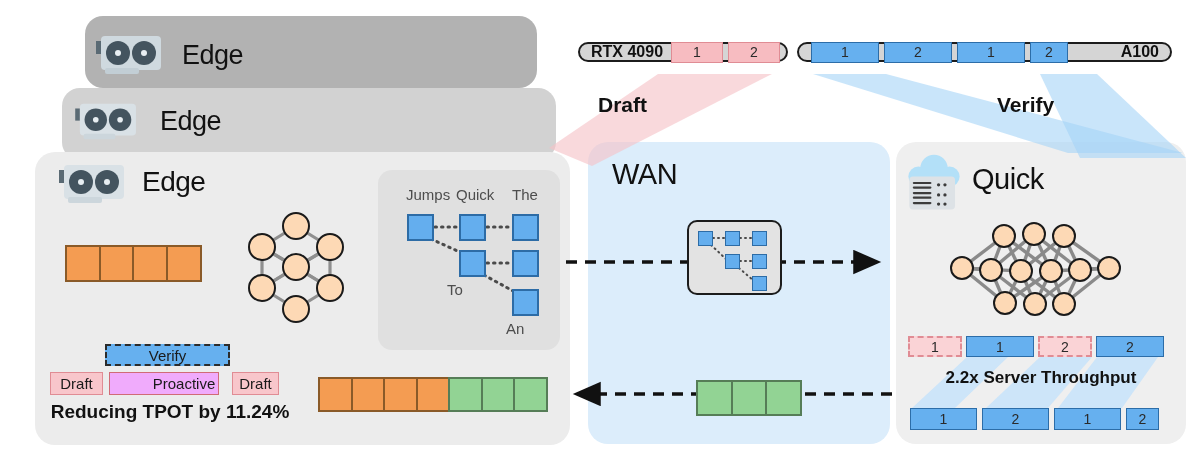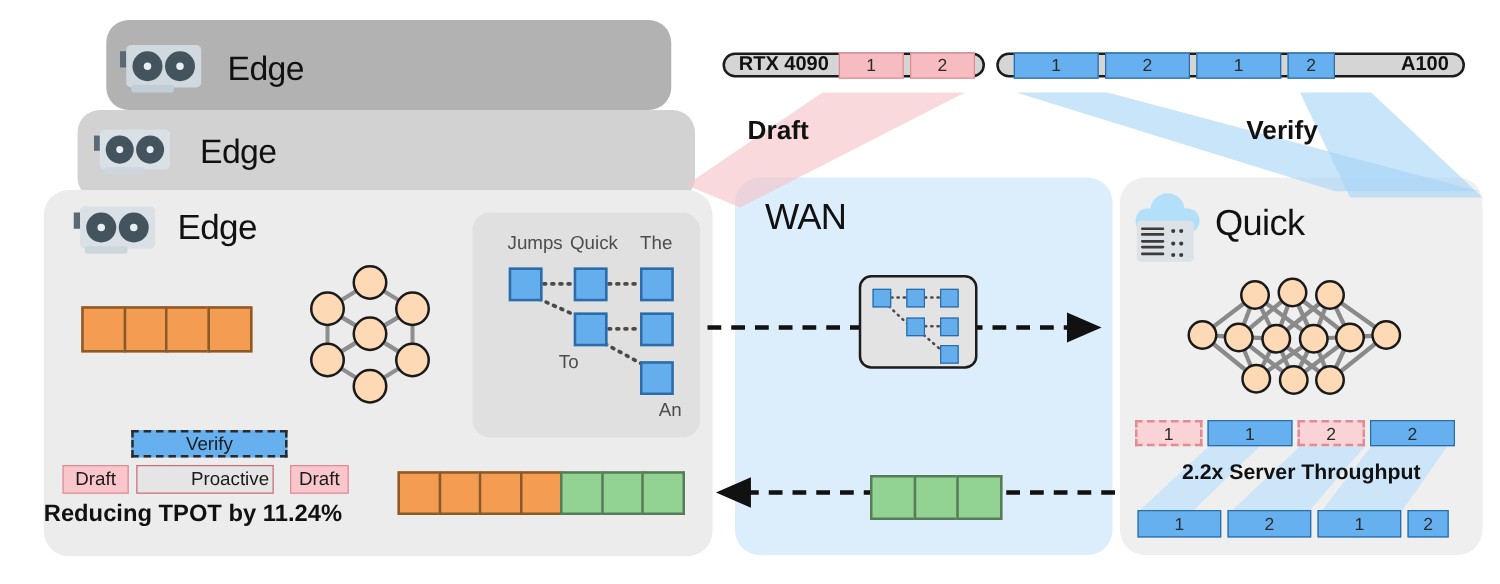--- a/index.html
+++ b/index.html
@@ -46,23 +46,23 @@
   .ctx-caption{left:48px;top:293px;width:180px;text-align:center;}
   
   .tree-panel{left:378px;top:170px;width:182px;height:180px;background:#e0e0e0;border-radius:14px;z-index:3;}
   .tree-sq{position:absolute;width:27px;height:27px;background:#64aeee;border:2.5px solid #2d6ca6;box-sizing:border-box;}
   .tree-label{position:absolute;font-size:15px;color:#4d4d4d;}
   
   .sched{z-index:3;display:flex;align-items:center;justify-content:center;font-size:15px;color:#1a1a1a;box-sizing:border-box;}
   .verify-box{left:105px;top:344px;width:125px;height:22px;background:#66b0ef;border:2px dashed #2b2b2b;}
   .draft-box{background:#f8c6cb;border:1.5px solid #e08c94;}
   .draft-left{left:50px;top:372px;width:53px;height:23px;}
-  .proactive-box{left:109px;top:372px;width:110px;height:23px;background:#e5e5e5;border:1.5px solid #d06b77;padding-left:40px;}
+  .proactive-box{left:109px;top:372px;width:110px;height:23px;background:#f0abfc;border:1.5px solid #d06b77;padding-left:40px;}
   .draft-right{left:232px;top:372px;width:47px;height:23px;}
-  .tpot-caption{left:35px;top:401px;width:270px;text-align:left;font-weight:700;font-size:19px;z-index:3;}
+  .tpot-caption{left:35px;top:401px;width:270px;text-align:center;font-weight:700;font-size:19px;z-index:3;}
   
   .out-strip{left:318px;top:377px;}
   .out-strip .tok{width:35px;height:35px;margin-left:-2.5px;}
   .out-strip .tok:first-child{margin-left:0;}
   .out-strip .tok.orange{background:#f49c52;border:2.5px solid #8a5a28;}
   .out-strip .tok.green{background:#92d394;border:2.5px solid #567d57;}
   
   .wan-title{left:612px;top:158px;font-size:29px;z-index:3;}
   .packet-box{left:687px;top:220px;width:95px;height:75px;background:#e3e3e3;border:2px solid #1c1c1c;border-radius:10px;z-index:3;box-sizing:border-box;}
   .mini-sq{position:absolute;width:15px;height:15px;background:#64aeee;border:1.5px solid #2d6ca6;box-sizing:border-box;}
@@ -220,21 +220,21 @@
   <div class="tree-label" style="left:28px;top:16px;">Jumps</div>
   <div class="tree-label" style="left:78px;top:16px;">Quick</div>
   <div class="tree-label" style="left:134px;top:16px;">The</div>
   <div class="tree-sq" style="left:29px;top:44px;"></div>
   <div class="tree-sq" style="left:81px;top:44px;"></div>
   <div class="tree-sq" style="left:134px;top:44px;"></div>
   <div class="tree-sq" style="left:81px;top:80px;"></div>
   <div class="tree-sq" style="left:134px;top:80px;"></div>
   <div class="tree-sq" style="left:134px;top:119px;"></div>
   <div class="tree-label" style="left:69px;top:111px;">To</div>
-  <div class="tree-label" style="left:149px;top:150px;">An</div>
+  <div class="tree-label" style="left:128px;top:150px;">An</div>
 </div>
 
 <div class="abs sched verify-box">Verify</div>
 <div class="abs sched draft-box draft-left">Draft</div>
 <div class="abs sched proactive-box">Proactive</div>
 <div class="abs sched draft-box draft-right">Draft</div>
 <div class="abs tpot-caption">Reducing TPOT by 11.24%</div>
 
 <div class="abs strip out-strip">
     <span class="tok orange"></span>

